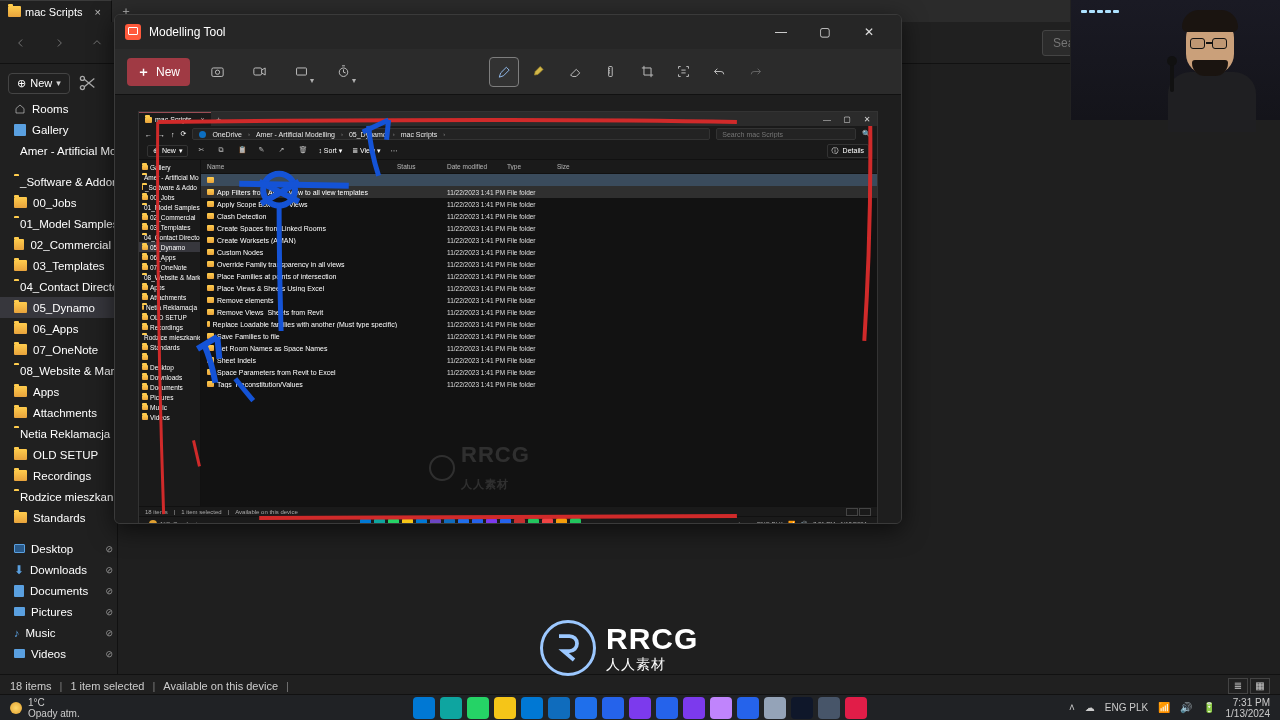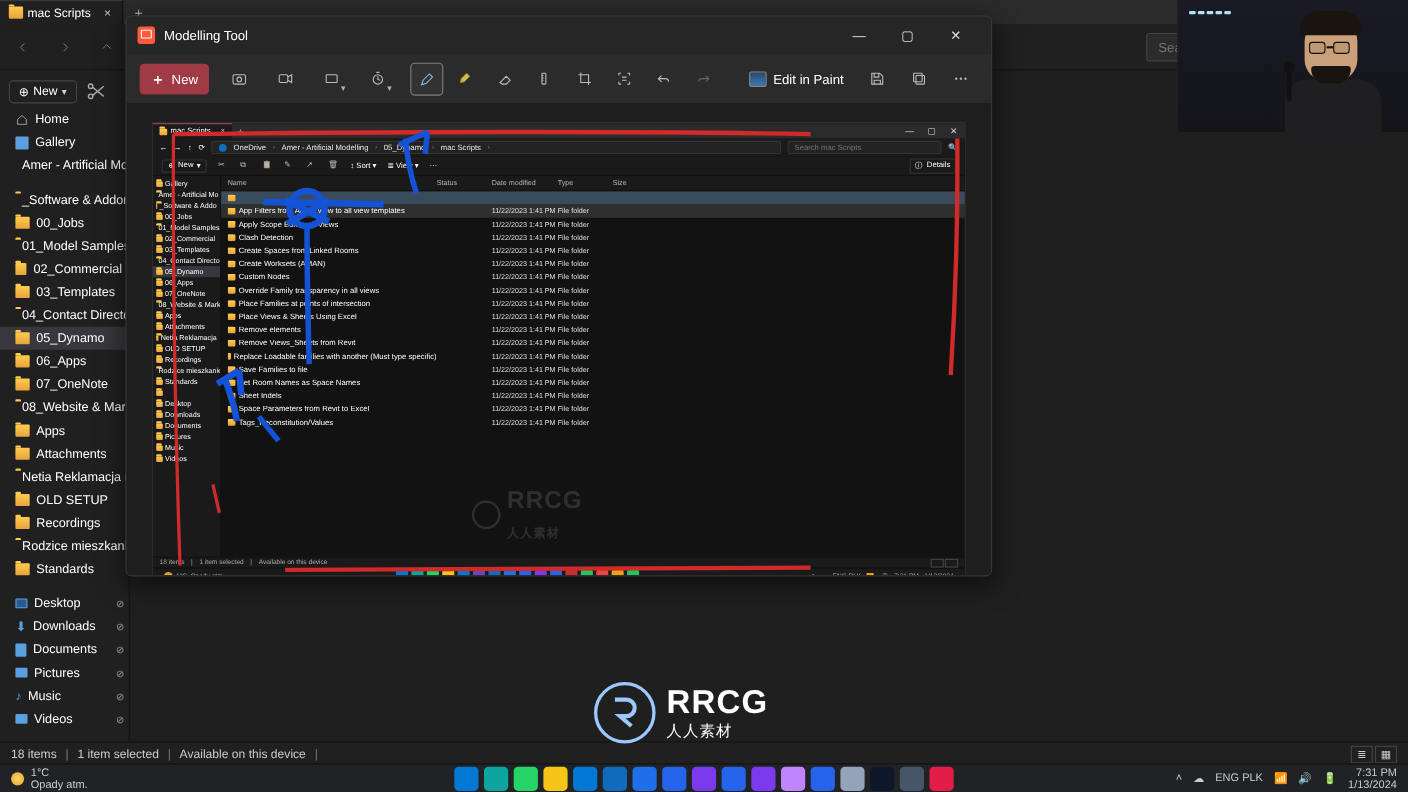--- a/index.html
+++ b/index.html
@@ -190,21 +190,21 @@
             <circle cx="7" cy="7" r="2.2"></circle>
             <path d="M9 8l11 9M9 16L20 7"></path>
           </svg>
       </div>
     </div>
     <div id="sb-top">
         <div class="fe-sbitem">
           <svg class="ico-home" viewBox="0 0 24 24">
             <path d="M4 11l8-7 8 7v9H4z" fill="none" stroke="#ccc" stroke-width="1.3"></path>
           </svg>
-          <span>Home</span>
+          <span>Rooms</span>
         </div>
         <div class="fe-sbitem">
           <span class="ico-gallery"></span>
           <span>Gallery</span>
         </div>
         <div class="fe-sbitem">
           <span class="ico-od"></span>
           <span>Amer - Artificial Moc</span>
         </div>
       </div>
@@ -406,44 +406,20 @@
             <path d="M9 8l-4 4 4 4M5 12h9a4 4 0 014 4"></path>
           </svg>
       </div>
       <div class="tbtn" style="opacity:.35">
         <svg viewBox="0 0 24 24" class="svg-stroke">
             <path d="M15 8l4 4-4 4M19 12h-9a4 4 0 00-4 4"></path>
           </svg>
       </div>
     </div>
 
-    <div class="tgroup-right">
-      <div class="editpaint">
-        <div class="pic"></div>
-        <span>Edit in Paint</span>
-      </div>
-      <div class="tbtn">
-        <svg viewBox="0 0 24 24" class="svg-stroke">
-            <path d="M5 5h10l4 4v10H5zM8 5v5h6V5M8 19v-5h8v5"></path>
-          </svg>
-      </div>
-      <div class="tbtn">
-        <svg viewBox="0 0 24 24" class="svg-stroke">
-            <rect x="8" y="8" width="11" height="11" rx="1"></rect>
-            <rect x="5" y="5" width="11" height="11" rx="1"></rect>
-          </svg>
-      </div>
-      <div class="tbtn">
-        <svg viewBox="0 0 24 24">
-            <circle cx="6" cy="12" r="1.5" fill="#ccc"></circle>
-            <circle cx="12" cy="12" r="1.5" fill="#ccc"></circle>
-            <circle cx="18" cy="12" r="1.5" fill="#ccc"></circle>
-          </svg>
-      </div>
-    </div>
   </div>
 
   <div class="snip-canvas">
     <div class="shot">
 
       <div class="sh-tabbar">
         <div class="sh-tab">
           <span class="ico-folder"></span>
           <span>mac Scripts</span>
           <span style="margin-left:6px;opacity:.7">×</span>

